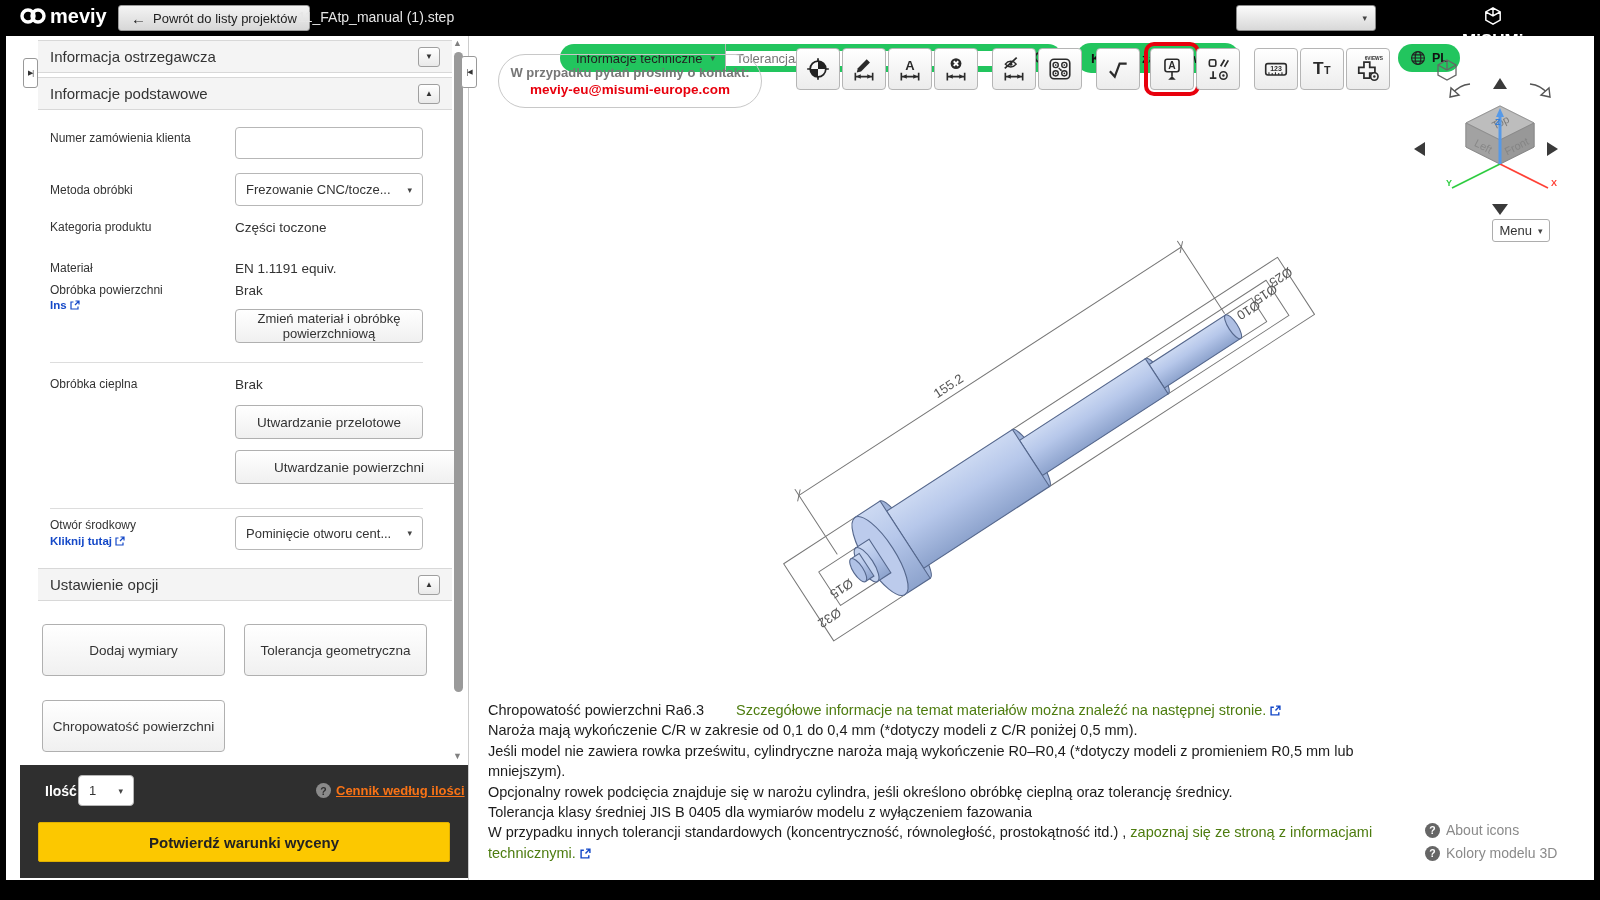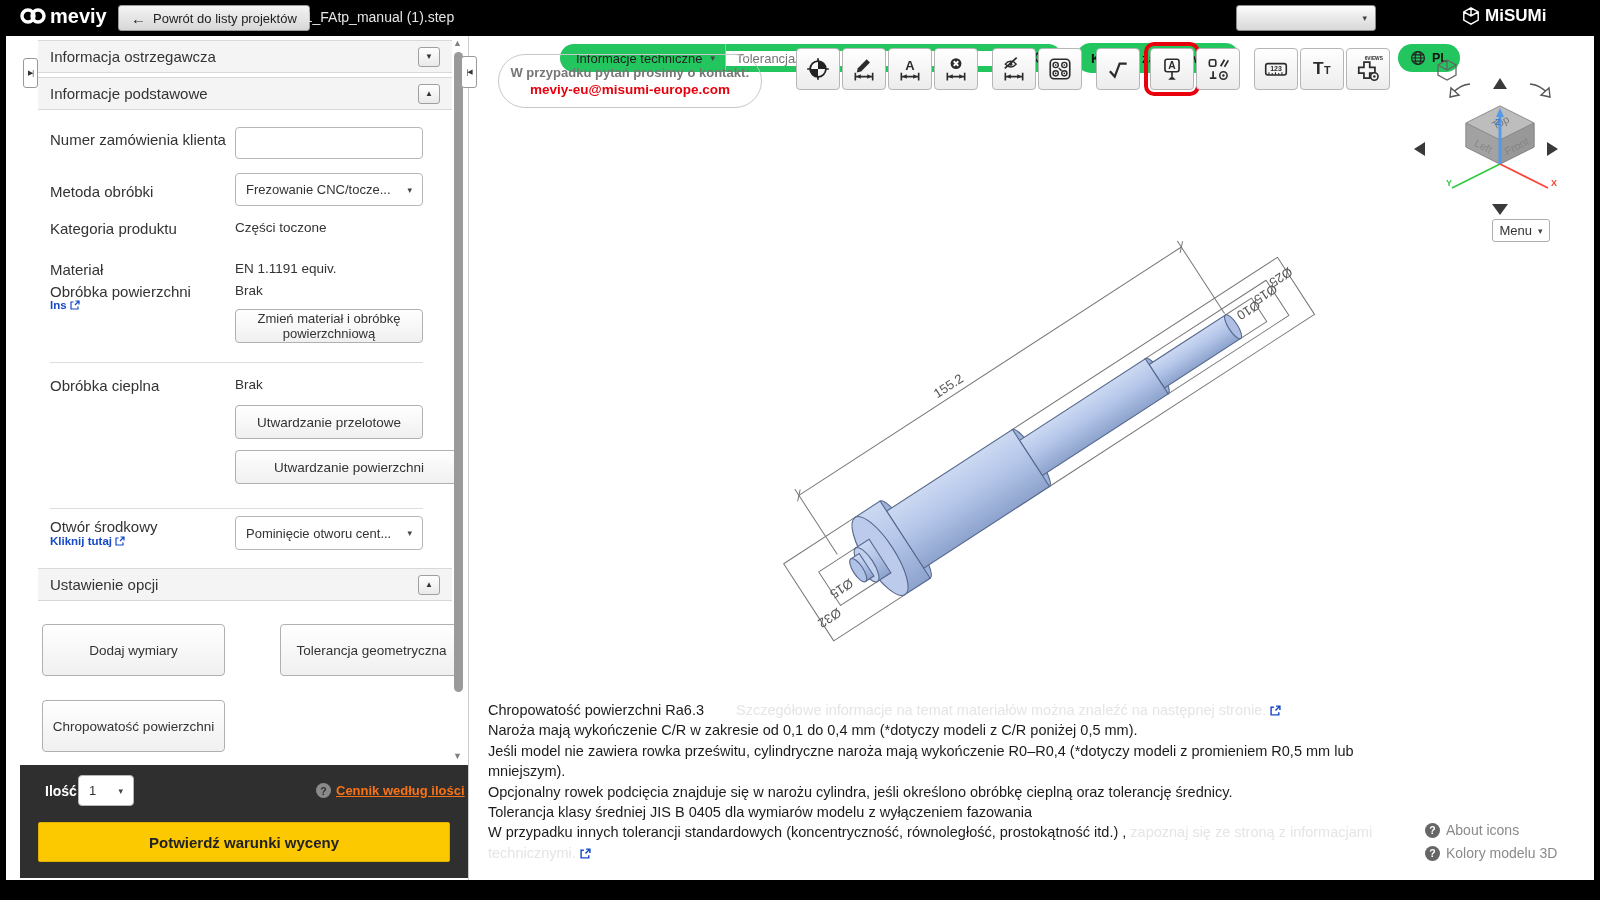--- a/index.html
+++ b/index.html
@@ -9,38 +9,38 @@
   
   #topbar{left:0;top:0;width:1600px;height:36px;background:#000;color:#fff;}
   .tb-btn{background:linear-gradient(#f4f4f4,#d7d7d7);border:1px solid #9a9a9a;border-radius:3px;color:#1d1d1d;font-size:13px;display:flex;align-items:center;gap:7px;padding:0 12px;height:26px;box-sizing:border-box;}
   .pill{background:#22c55e;border-radius:16px;color:#111;display:flex;align-items:center;margin-top:40px;}
   .searchpill{border-radius:15px;overflow:hidden;}
   .badge{width:20px;height:20px;border-radius:50%;color:#fff;font-size:12px;font-weight:bold;display:flex;align-items:center;justify-content:center;}
   .caret{font-size:9px;color:#444;}
   
   .sec-hdr{background:#f4f4f4;border-top:1px solid #d8d8d8;border-bottom:1px solid #d8d8d8;box-sizing:border-box;display:flex;align-items:center;justify-content:space-between;padding:0 12px 0 12px;font-size:15px;color:#333;}
   .tgl{width:22px;height:20px;border:1px solid #9f9f9f;border-radius:3px;background:linear-gradient(#fff,#e9e9e9);font-size:8px;color:#333;display:flex;align-items:center;justify-content:center;padding:0;}
-  .lbl{font-size:15px;color:#333;}
+  .lbl{font-size:12px;color:#333;}
   .val{font-size:13.5px;color:#333;}
   .inp{border:1px solid #b7b7b7;border-radius:4px;background:#fff;box-sizing:border-box;font-size:13px;padding:0 10px;font-family:inherit;color:#333;}
   .fsel{border:1px solid #b7b7b7;border-radius:4px;background:#fff;box-sizing:border-box;font-size:13px;color:#333;display:flex;align-items:center;justify-content:space-between;padding:0 10px;}
   .gbtn{border:1px solid #b0b0b0;border-radius:4px;background:linear-gradient(#fff,#f0f0f0);font-size:13.5px;color:#333;display:flex;align-items:center;justify-content:center;text-align:center;box-sizing:border-box;font-family:inherit;}
   .minilink{font-size:11.5px;font-weight:bold;color:#1549c8;display:flex;align-items:center;gap:3px;}
   .hr{background:#ddd;height:1px;}
   
   .ticon{width:44px;height:42px;border:1px solid #b5b5b5;border-radius:4px;background:linear-gradient(#fff,#ececec);box-sizing:border-box;display:flex;align-items:center;justify-content:center;padding:0;}
   .ticon svg{display:block;}
   .hl{outline:4px solid #e8000d;outline-offset:2px;}
   
   #sb-footer{background:#2f2f2f;}
   .qbadge{width:15px;height:15px;border-radius:50%;background:#8a8a8a;color:#2f2f2f;font-size:10.5px;font-weight:bold;display:inline-flex;align-items:center;justify-content:center;}
   .hbadge{width:15px;height:15px;border-radius:50%;background:#666;color:#fff;font-size:10.5px;font-weight:bold;display:inline-flex;align-items:center;justify-content:center;}
   
   .note-line{font-size:14.5px;color:#1c1c1c;line-height:20.4px;white-space:nowrap;}
-  .nlink{color:#e5e5e5;}
+  .nlink{color:#4d7c0f;}
   .helprow{display:flex;align-items:center;gap:6px;color:#8a8a8a;font-size:14px;}
 </style>
 </head>
 <body>
 
 <div id="content" class="abs"></div>
 
 <div id="topbar" class="abs">
   <div class="abs" style="left:18px;top:4px;display:flex;align-items:center;gap:2px;">
     <svg width="30" height="24" viewBox="0 0 30 24">
@@ -79,21 +79,21 @@
 
   <div class="pill abs" style="left:1398px;top:4px;height:28px;padding:0 12px;gap:6px;border-radius:15px;">
     <svg width="16" height="16" viewBox="0 0 20 20">
         <circle cx="10" cy="10" r="8" fill="none" stroke="#222" stroke-width="1.5"></circle>
         <ellipse cx="10" cy="10" rx="3.5" ry="8" fill="none" stroke="#222" stroke-width="1.5"></ellipse>
         <path d="M2 10h16M3.2 6h13.6M3.2 14h13.6" stroke="#222" stroke-width="1.5" fill="none"></path>
       </svg>
     <span style="font-size:12.5px;font-weight:bold;">PL</span>
   </div>
 
-  <div class="abs" style="left:1462px;top:6px;display:flex;gap:5px;">
+  <div class="abs" style="left:1462px;top:6px;display:flex;align-items:center;gap:5px;flex-direction:column;">
     <svg width="18" height="20" viewBox="0 0 20 22">
         <path d="M10 2l8 4.5v9L10 20 2 15.5v-9z M10 2v9 M2 6.5l8 4.5 8-4.5" fill="none" stroke="#fff" stroke-width="1.6"></path>
       </svg>
     <span style="font-size:17px;font-weight:bold;color:#fff;">MiSUMi</span>
   </div>
 </div>
 
 <button class="abs" style="left:23px;top:58px;width:15px;height:30px;border:1px solid #999;border-radius:3px;background:#fff;font-size:7px;color:#333;padding:0;letter-spacing:-1px;">▶|</button>
 
 <div class="sec-hdr abs" style="left:38px;top:40px;width:414px;height:33px;">
@@ -151,21 +151,21 @@
   <span>Pominięcie otworu cent...</span>
   <span class="caret">▾</span>
 </div>
 
 <div class="sec-hdr abs" style="left:38px;top:568px;width:414px;height:33px;">
   <span>Ustawienie opcji</span>
   <button class="tgl">▲</button>
 </div>
 
 <button class="gbtn abs" style="left:42px;top:624px;width:183px;height:52px;">Dodaj wymiary</button>
-<button class="gbtn abs" style="left:244px;top:624px;width:183px;height:52px;margin-left:36px;">Tolerancja geometryczna</button>
+<button class="gbtn abs" style="left:244px;top:624px;width:183px;height:52px;">Tolerancja geometryczna</button>
 <button class="gbtn abs" style="left:42px;top:700px;width:183px;height:52px;">Chropowatość powierzchni</button>
 
 <span class="abs" style="left:453px;top:38px;font-size:9px;color:#808080;">▲</span>
 <div class="abs" style="left:454px;top:52px;width:9px;height:640px;background:#9a9a9a;border-radius:5px;"></div>
 <span class="abs" style="left:453px;top:751px;font-size:9px;color:#808080;">▼</span>
 
 <div id="sb-footer" class="abs" style="left:20px;top:765px;width:448px;height:113px;">
   <span class="abs" style="left:25px;top:18px;font-size:14px;font-weight:bold;color:#fff;">Ilość</span>
   <div class="fsel abs" style="left:58px;top:10px;width:56px;height:31px;background:#fff;">
     <span>1</span>

